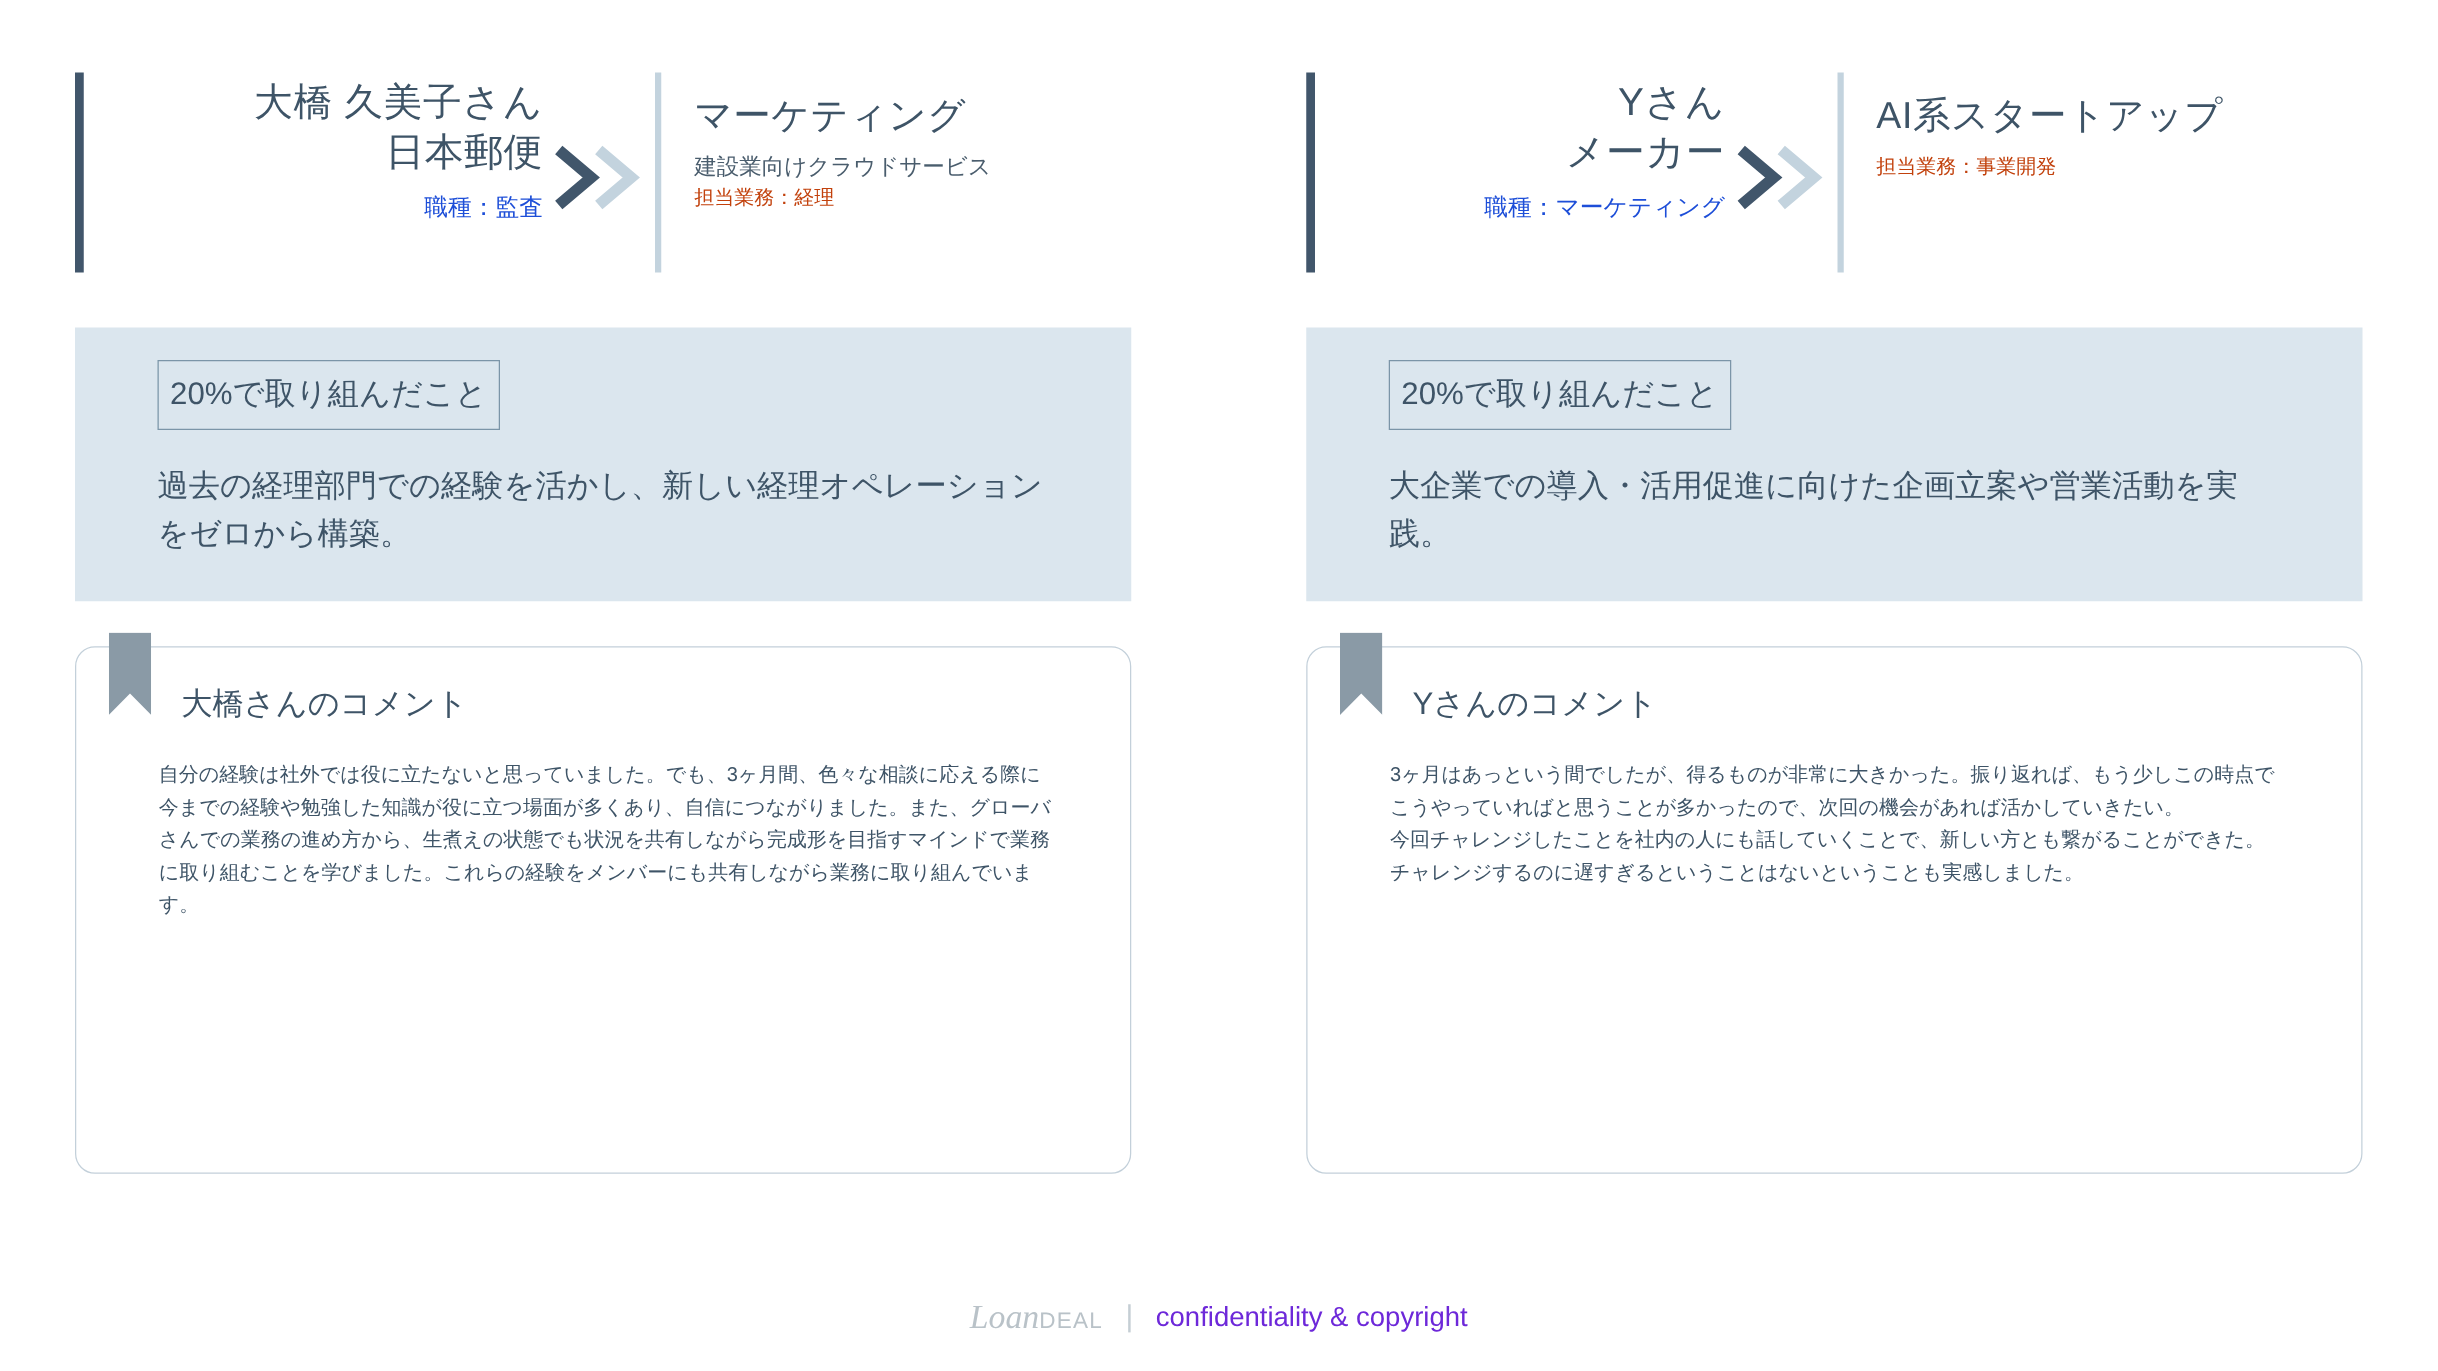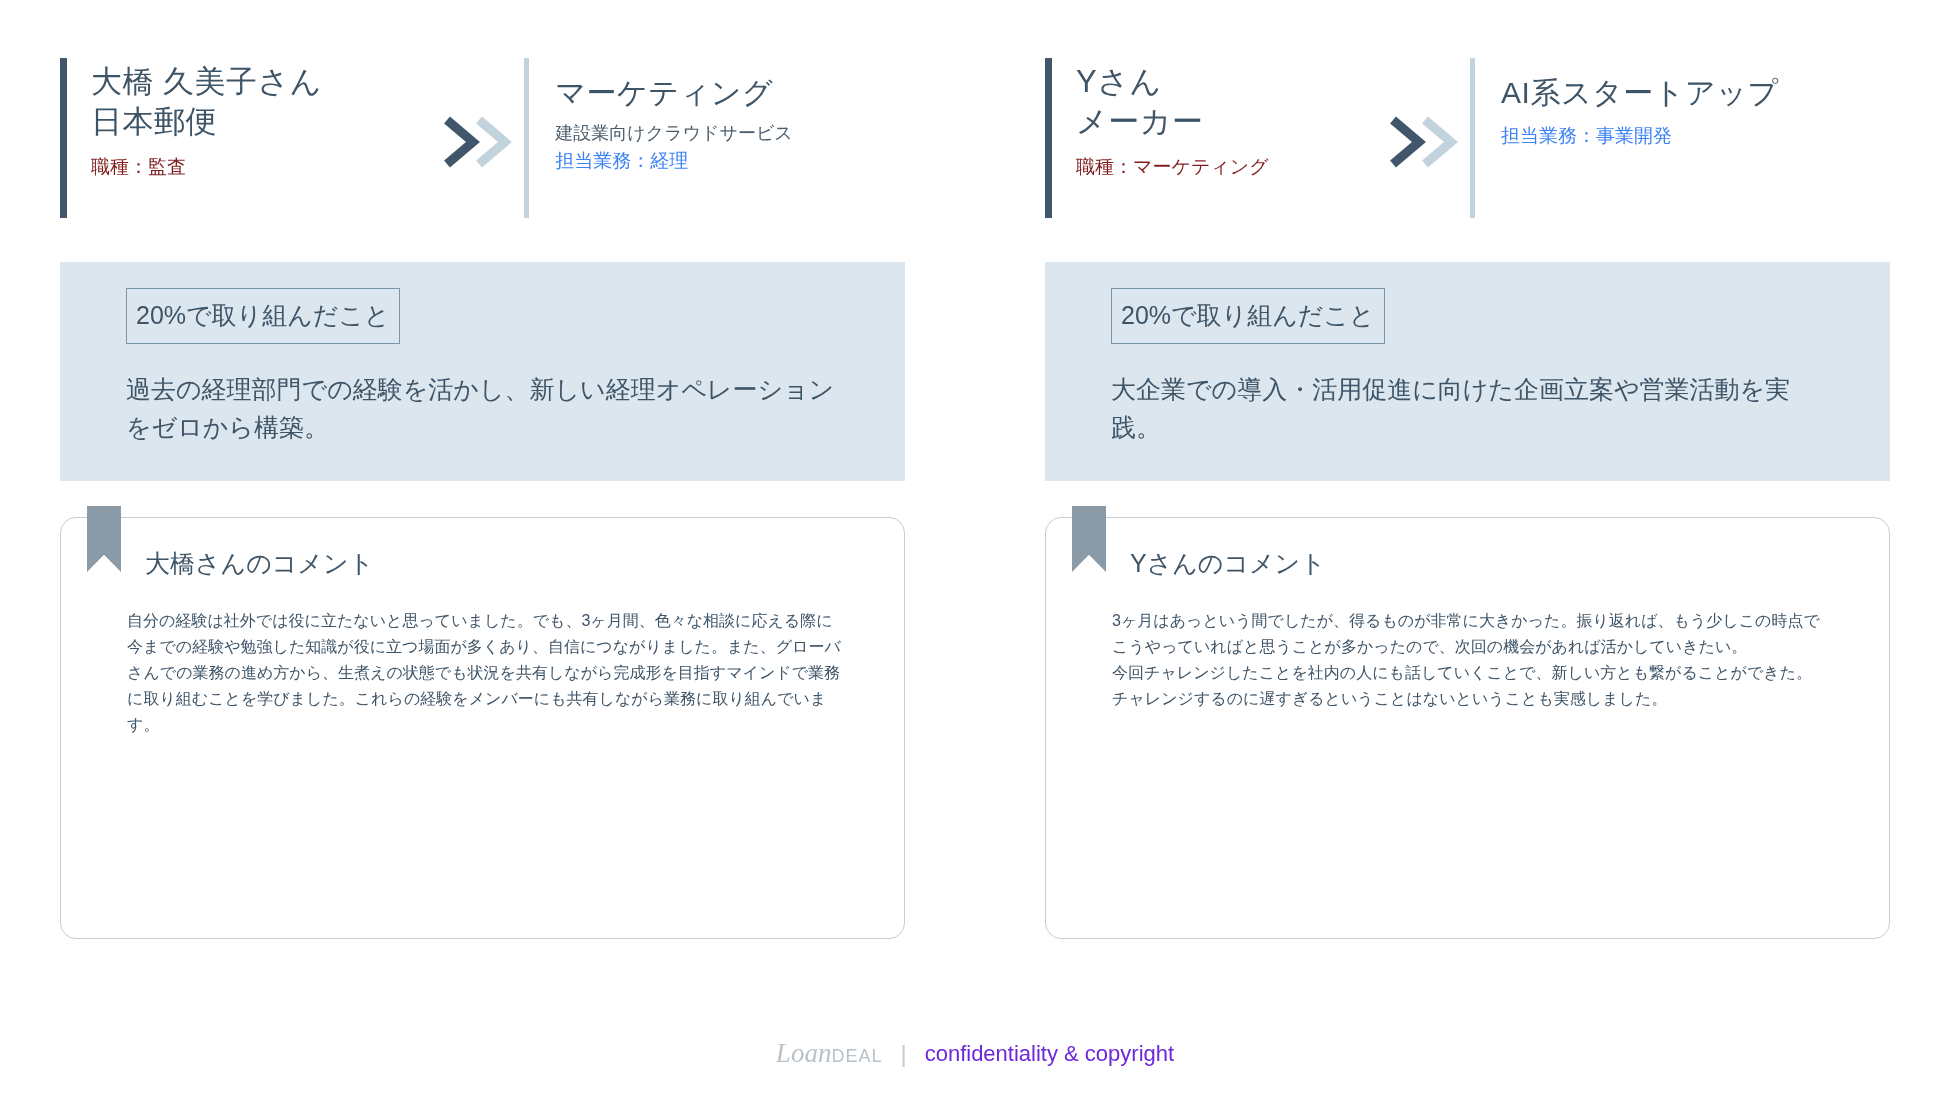--- a/index.html
+++ b/index.html
@@ -49,37 +49,38 @@
   }
   .vbar.light {
     background: #c3d3de;
     width: 5px;
     flex: 0 0 5px;
   }
   .person-block {
     padding: 4px 0 0 24px;
     flex: 1 1 auto;
     min-width: 0;
+    text-align: right;
   }
   .person-name {
     font-size: 31px;
     line-height: 1.28;
     color: #3e5467;
     letter-spacing: 0.5px;
   }
   .person-company {
     font-size: 31px;
     line-height: 1.28;
     color: #3e5467;
     letter-spacing: 0.5px;
   }
   .person-role {
     font-size: 19px;
     line-height: 1.5;
-    color: #7f1d1d;
+    color: #1d4ed8;
     margin-top: 12px;
   }
   .arrow {
     flex: 0 0 90px;
     display: flex;
     align-items: center;
     justify-content: center;
     padding-top: 8px;
   }
   .dest-block {
@@ -93,23 +94,23 @@
     color: #3e5467;
     letter-spacing: 0.5px;
   }
   .dest-sub {
     font-size: 18px;
     line-height: 1.55;
     color: #4a5d6d;
     margin-top: 8px;
   }
   .dest-duty {
-    font-size: 19px;
+    font-size: 16px;
     line-height: 1.5;
-    color: #3b82f6;
+    color: #c2410c;
   }
 
   
   .panel {
     margin-top: 44px;
     background: #dbe6ee;
     padding: 26px 0 34px 0;
     width: 845px;
     box-sizing: border-box;
   }

